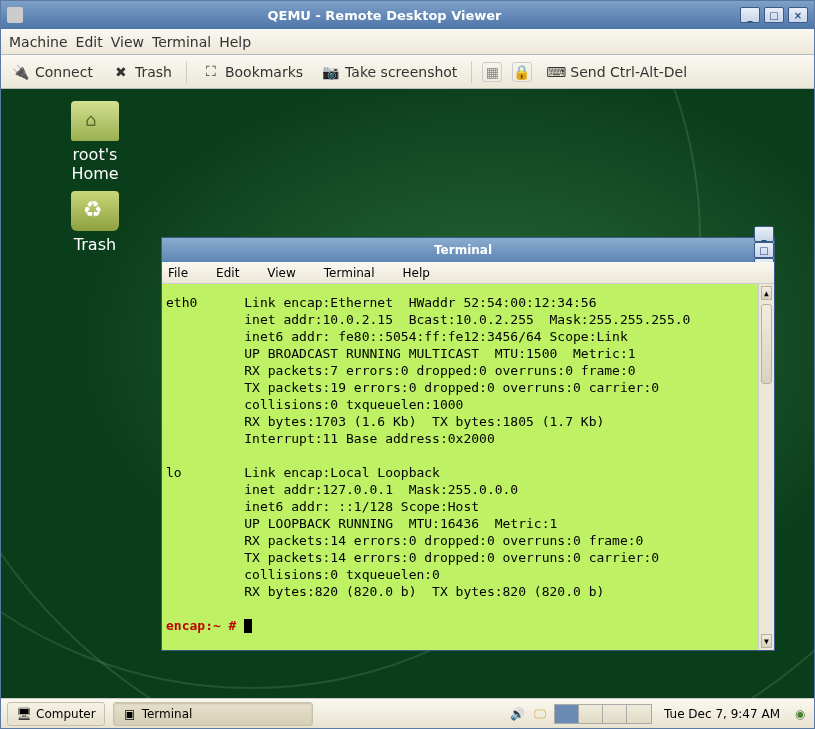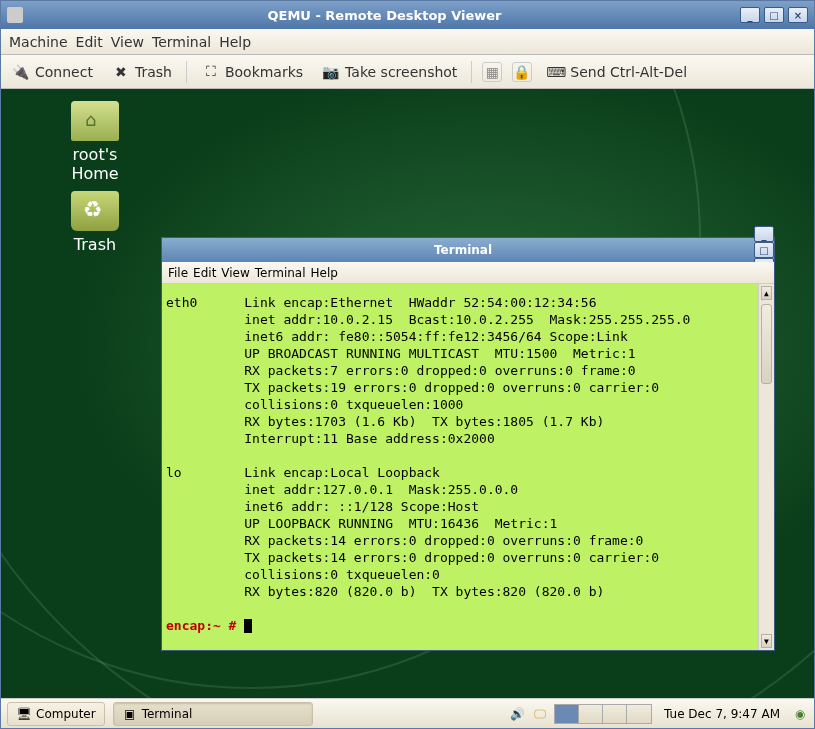--- a/index.html
+++ b/index.html
@@ -29,21 +29,21 @@
 .desktop-icon .icon-img { width: 48px; height: 40px; margin: 0 auto 4px; }
 .folder-img { background: linear-gradient(#d4e090,#9ab050); border-radius: 4px 4px 2px 2px; position: relative; }
 .folder-img::before { content: "⌂"; position: absolute; top: 8px; left: 14px; font-size: 18px; color: #5a7030; }
 .trash-img { background: linear-gradient(#c8d878,#8ea040); border-radius: 4px 4px 6px 6px; position: relative; }
 .trash-img::before { content: "♻"; position: absolute; top: 6px; left: 12px; font-size: 22px; color: #fff; }
 
 
 .term-window { position: absolute; left: 160px; top: 148px; width: 614px; height: 414px; display: flex; flex-direction: column; border: 1px solid #3a5a88; background: #ece7d8; }
 .term-titlebar { height: 24px; background: linear-gradient(#8aadce,#5d85b5); display: flex; align-items: center; color: #fff; font-weight: bold; font-size: 12px; }
 .term-titlebar .title { flex: 1; text-align: center; }
-.term-menubar { height: 22px; background: linear-gradient(#faf8f2,#ece7d8); border-bottom: 1px solid #ccc; display: flex; align-items: center; padding: 0 6px; gap: 5px; font-size: 12px; }
+.term-menubar { height: 22px; background: linear-gradient(#faf8f2,#ece7d8); border-bottom: 1px solid #ccc; display: flex; align-items: center; padding: 0 6px; gap: 28px; font-size: 12px; }
 .term-body { flex: 1; background: #bef264; font-family: "DejaVu Sans Mono","Courier New",monospace; font-size: 13px; line-height: 17px; color: #000; padding: 10px 4px; overflow: hidden; white-space: pre; position: relative; }
 .term-scroll { position: absolute; right: 0; top: 0; bottom: 0; width: 16px; background: #ece7d8; border-left: 1px solid #ccc; }
 .term-scroll .thumb { position: absolute; left: 2px; right: 2px; top: 20px; height: 80px; background: linear-gradient(#f0ede0,#d8d2c0); border: 1px solid #b8b098; border-radius: 3px; }
 .term-scroll .arrow { position: absolute; left: 2px; right: 2px; height: 14px; background: linear-gradient(#f0ede0,#d8d2c0); border: 1px solid #b8b098; display: flex; align-items: center; justify-content: center; font-size: 8px; }
 .prompt { color: #c00000; font-weight: bold; }
 .cursor { display: inline-block; width: 8px; height: 14px; background: #000; vertical-align: text-bottom; }
 
 
 .taskbar { position: absolute; left: 0; right: 0; bottom: 0; height: 30px; background: linear-gradient(#faf8f0,#e8e2d0); border-top: 1px solid #ccc; display: flex; align-items: center; padding: 0 6px; gap: 8px; font-size: 12px; }
 .taskbar .task-btn { display: flex; align-items: center; gap: 4px; padding: 3px 8px; border: 1px solid #c8c0a8; border-radius: 3px; background: linear-gradient(#f6f2e4,#e6e0cc); cursor: pointer; }

